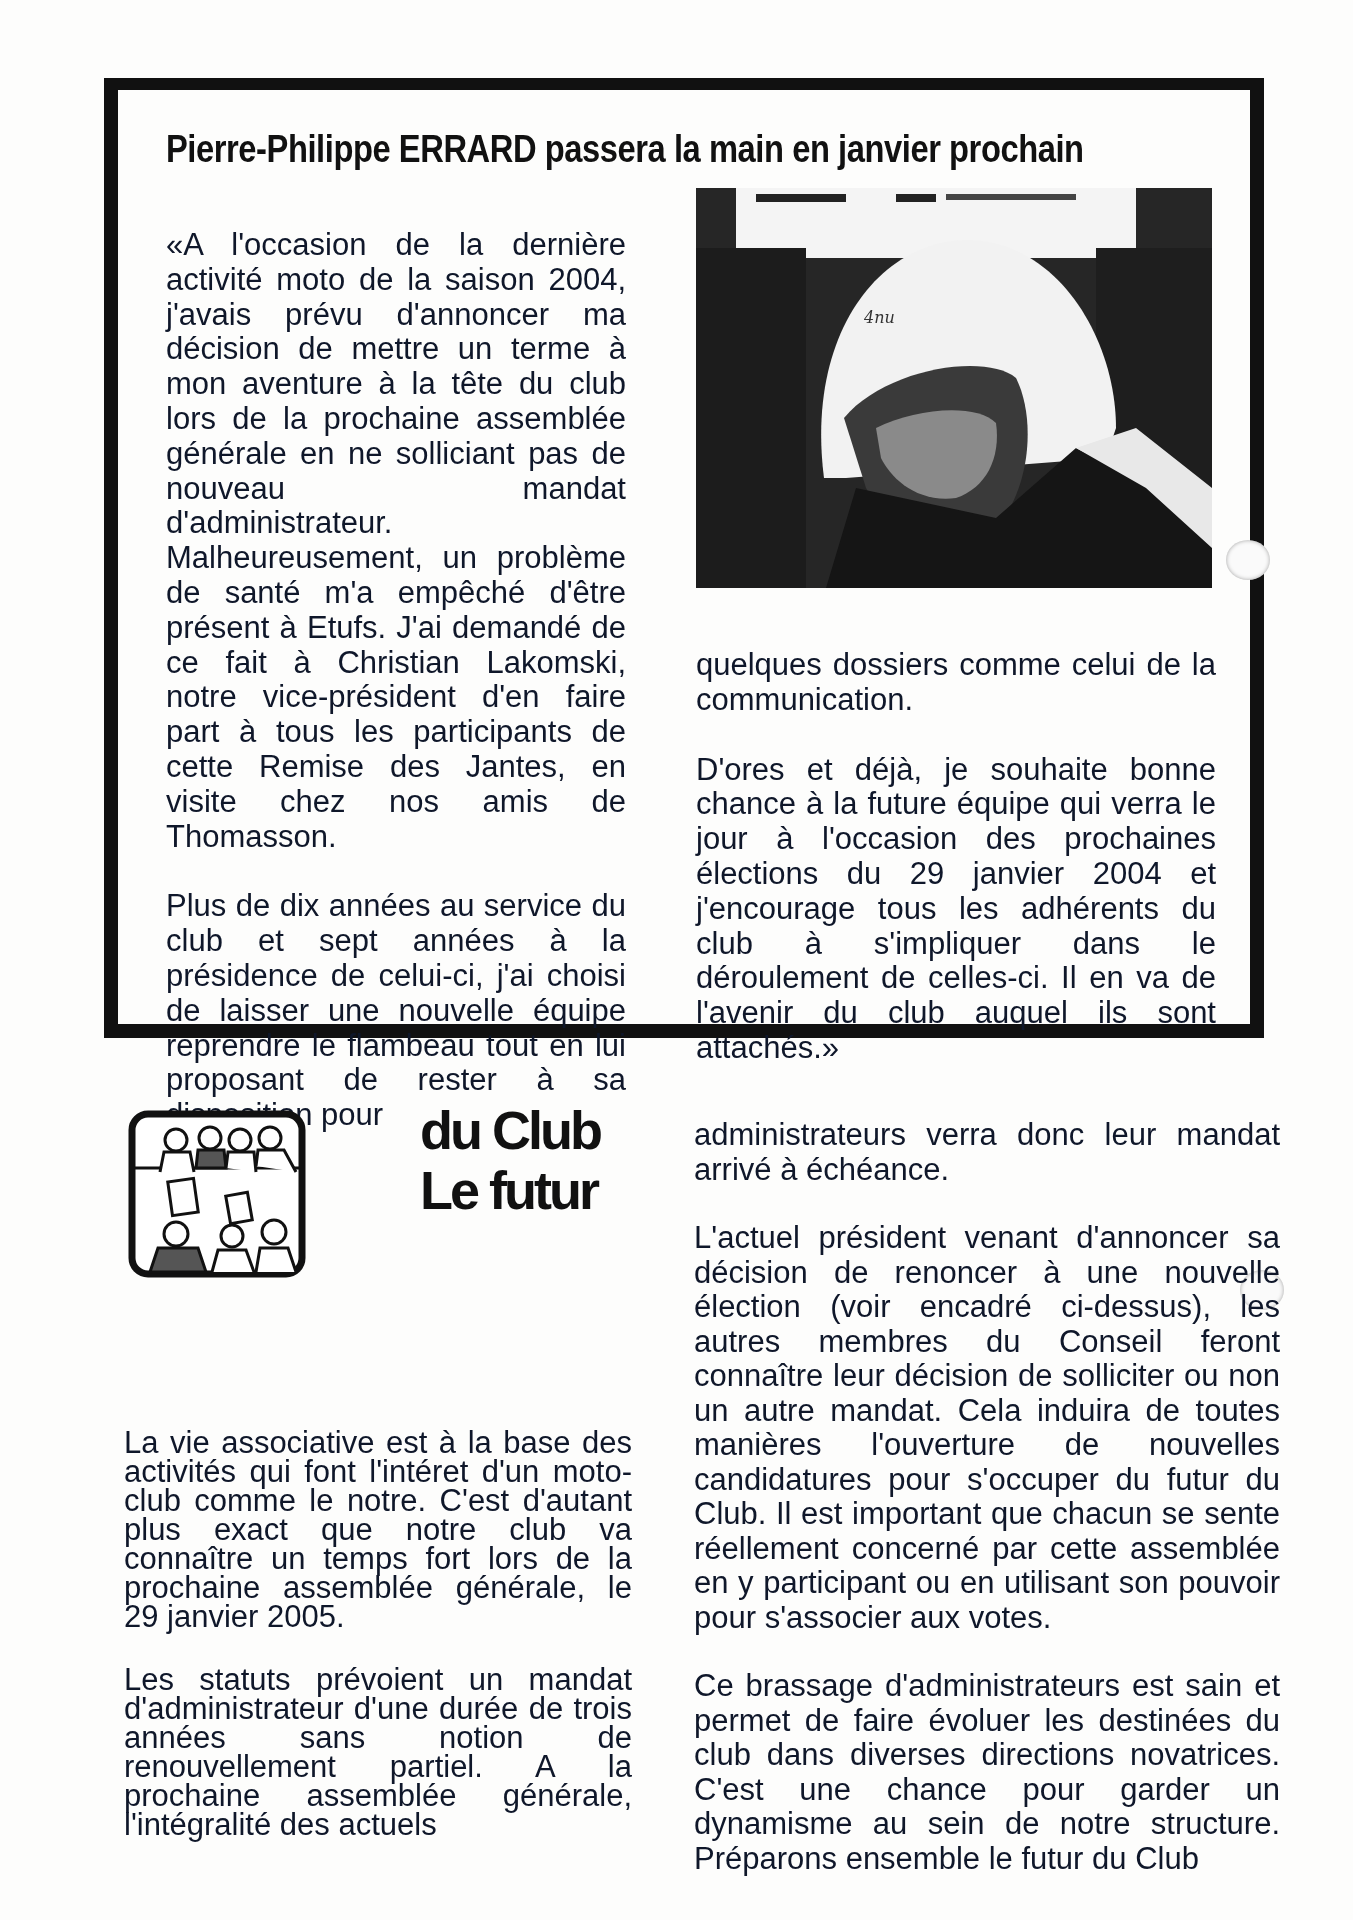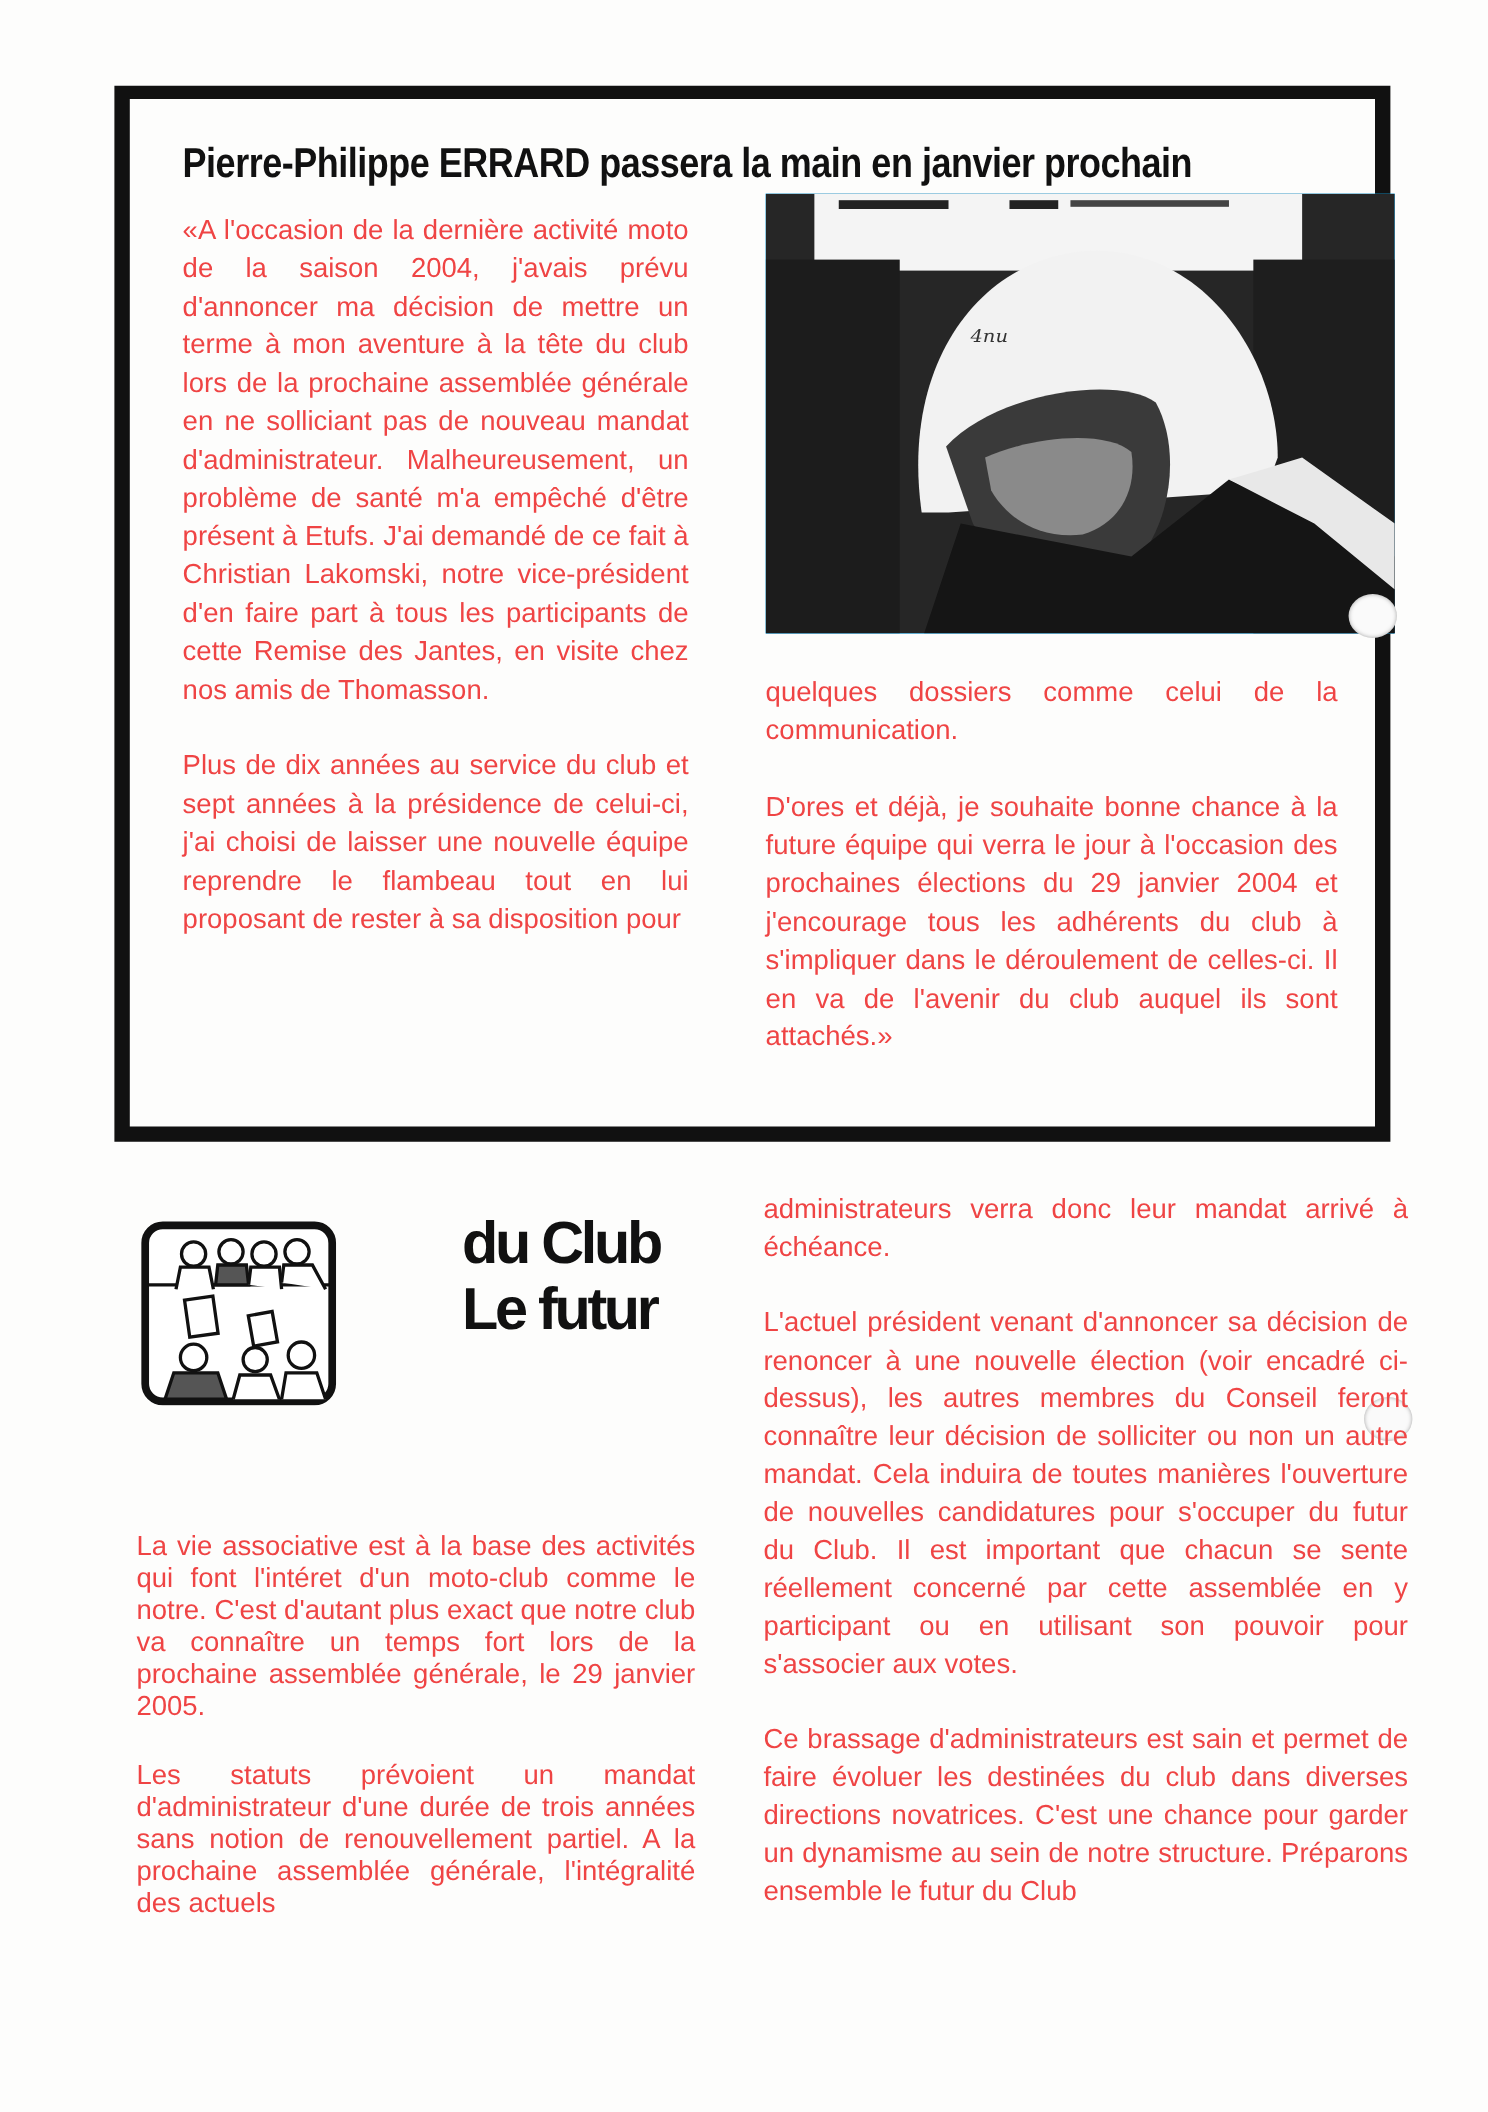--- a/index.html
+++ b/index.html
@@ -18,30 +18,30 @@
     box-sizing: border-box;
     padding-left: 32px;
   }
   .box-title {
     position: absolute; left: 48px; top: 38px; width: 1080px;
     font-family: "Liberation Sans", sans-serif; font-weight: bold;
     font-size: 38px; letter-spacing: -0.5px; color: #111;
     transform: scaleX(0.86); transform-origin: left top; white-space: nowrap;
   }
   .col-text {
-    position: absolute; font-size: 25px; line-height: 34.8px;
-    text-align: justify; color: #ef4444;
+    position: absolute; font-size: 31px; line-height: 34.8px;
+    text-align: justify; color: #0f172a; margin-top: 36px;
   }
   .col-text p { margin: 0 0 35px 0; }
   .box-left { left: 48px; top: 102px; width: 460px; }
   .box-right { left: 578px; top: 522px; width: 520px; }
 
   .photo {
-    position: absolute; left: 578px; top: 86px; width: 572px; height: 400px;
-    background: #0ea5e9; overflow: hidden;
+    position: absolute; left: 578px; top: 98px; width: 516px; height: 400px;
+    background: #8b5cf6; overflow: hidden;
   }
   .photo svg { width: 100%; height: 100%; display: block; }
 
   .hole {
     position: absolute; width: 44px; height: 40px; border-radius: 50%;
     background: #fafafa; box-shadow: inset 0 0 4px rgba(0,0,0,0.35);
   }
 
   
   .icon-frame {

